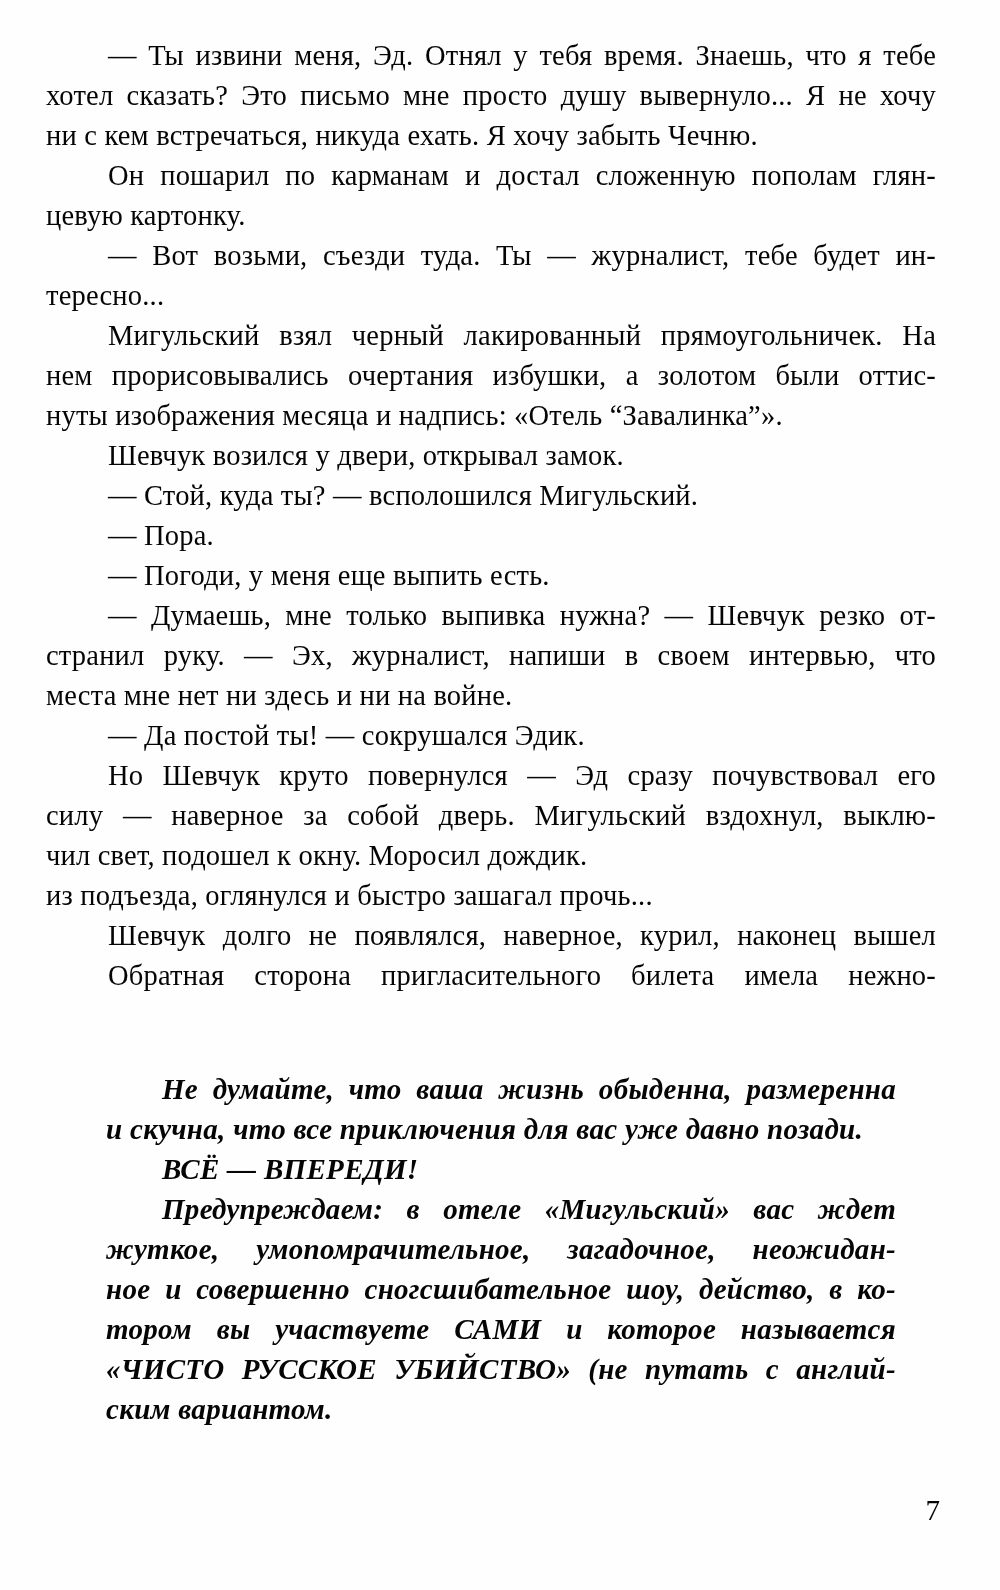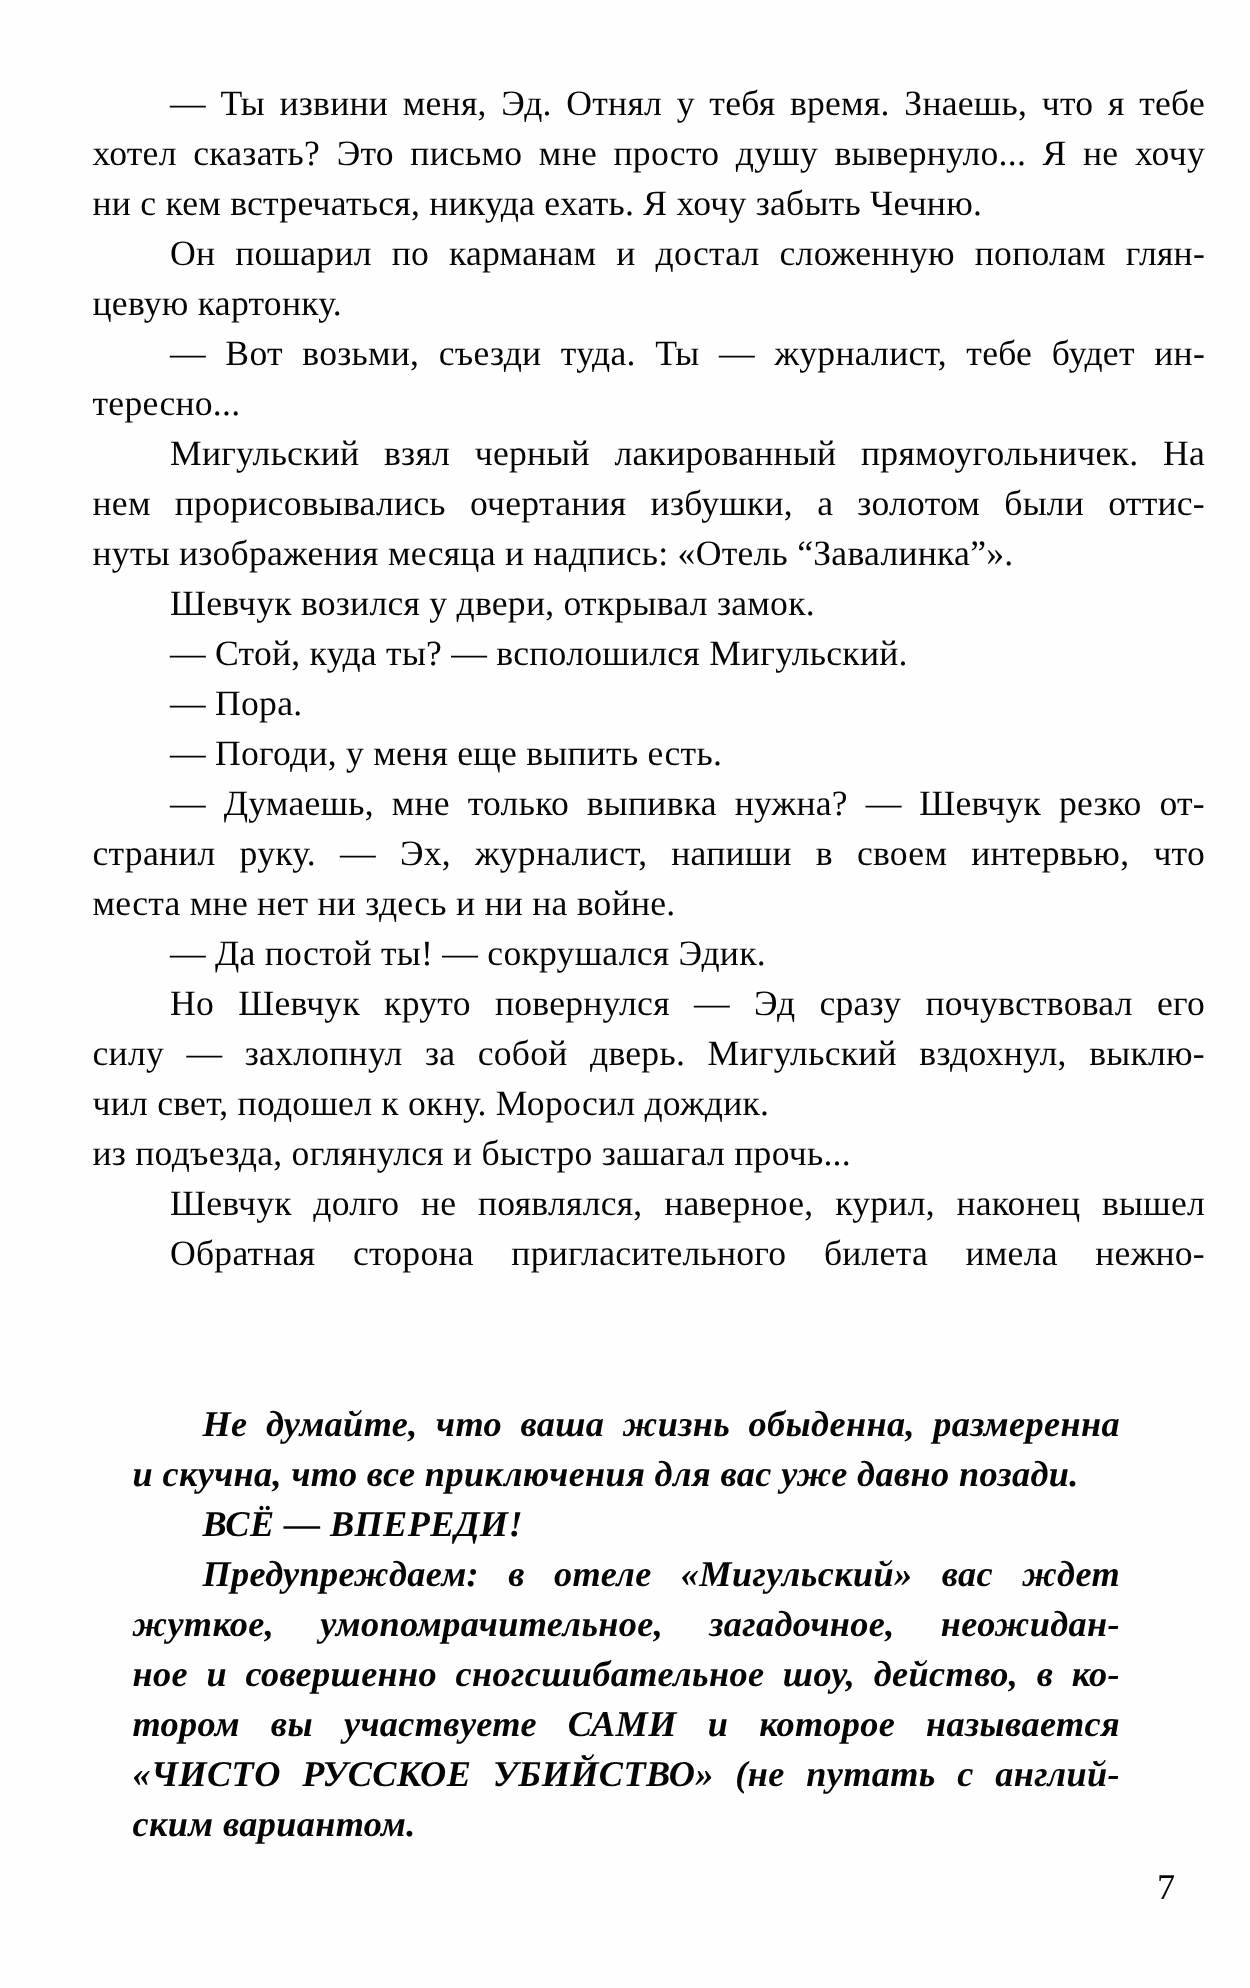--- a/index.html
+++ b/index.html
@@ -12,42 +12,41 @@
     width: 1000px;
     height: 1590px;
     background: #fffefe;
     font-family: "Liberation Serif", serif;
     color: #050505;
     overflow: hidden;
   }
   .main-text {
     position: absolute;
     left: 46px;
-    top: 64px;
+    top: 36px;
     width: 890px;
-    margin-left: 28px;
   }
   .ln {
     height: 40px;
     line-height: 40px;
     font-size: 28.5px;
     white-space: normal;
     letter-spacing: 0.2px;
   }
   .ind {
     text-indent: 62px;
   }
   .just {
     text-align: justify;
     text-align-last: justify;
   }
   .invitation-text {
     position: absolute;
     left: 106px;
-    top: 1120px;
+    top: 1069px;
     width: 790px;
     font-weight: bold;
     font-style: italic;
   }
   .invitation-text .ln {
     font-size: 29px;
     letter-spacing: 0.3px;
   }
   .invitation-text .ind {
     text-indent: 56px;
@@ -78,21 +77,21 @@
     <div class="ln">нуты изображения месяца и надпись: «Отель “Завалинка”».</div>
     <div class="ln ind">Шевчук возился у двери, открывал замок.</div>
     <div class="ln ind">— Стой, куда ты? — всполошился Мигульский.</div>
     <div class="ln ind">— Пора.</div>
     <div class="ln ind">— Погоди, у меня еще выпить есть.</div>
     <div class="ln ind just">— Думаешь, мне только выпивка нужна? — Шевчук резко от-</div>
     <div class="ln just">странил руку. — Эх, журналист, напиши в своем интервью, что</div>
     <div class="ln">места мне нет ни здесь и ни на войне.</div>
     <div class="ln ind">— Да постой ты! — сокрушался Эдик.</div>
     <div class="ln ind just">Но Шевчук круто повернулся — Эд сразу почувствовал его</div>
-    <div class="ln just">силу — захлопнул за собой дверь. Мигульский вздохнул, выклю-</div>
+    <div class="ln just">силу — наверное за собой дверь. Мигульский вздохнул, выклю-</div>
     <div class="ln">чил свет, подошел к окну. Моросил дождик.</div>
     <div class="ln">из подъезда, оглянулся и быстро зашагал прочь...</div>
     <div class="ln ind just">Шевчук долго не появлялся, наверное, курил, наконец вышел</div>
     <div class="ln ind just">Обратная сторона пригласительного билета имела нежно-</div>
   </div>
 
   <div class="invitation-text">
     <div class="ln ind just">Не думайте, что ваша жизнь обыденна, размеренна</div>
     <div class="ln">и скучна, что все приключения для вас уже давно позади.</div>
     <div class="ln ind">ВСЁ — ВПЕРЕДИ!</div>

